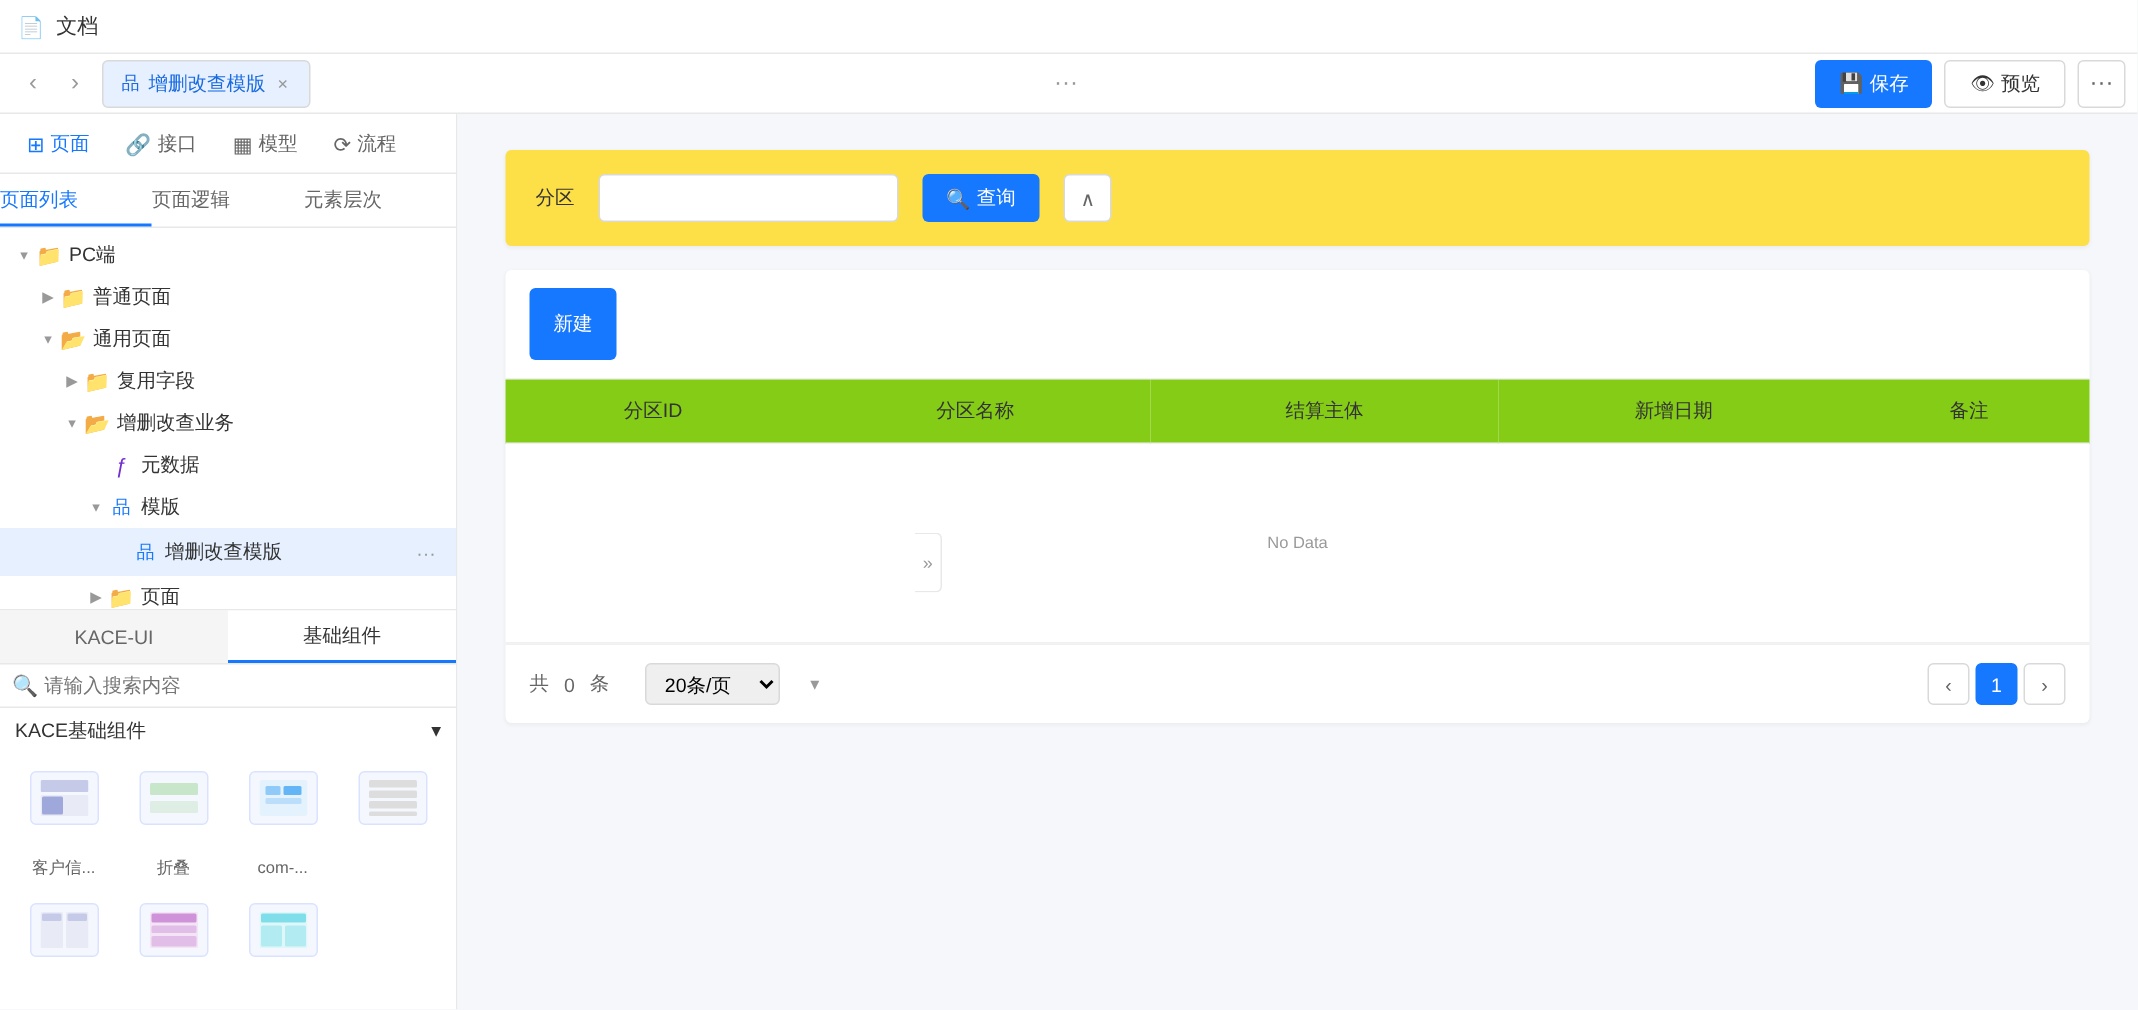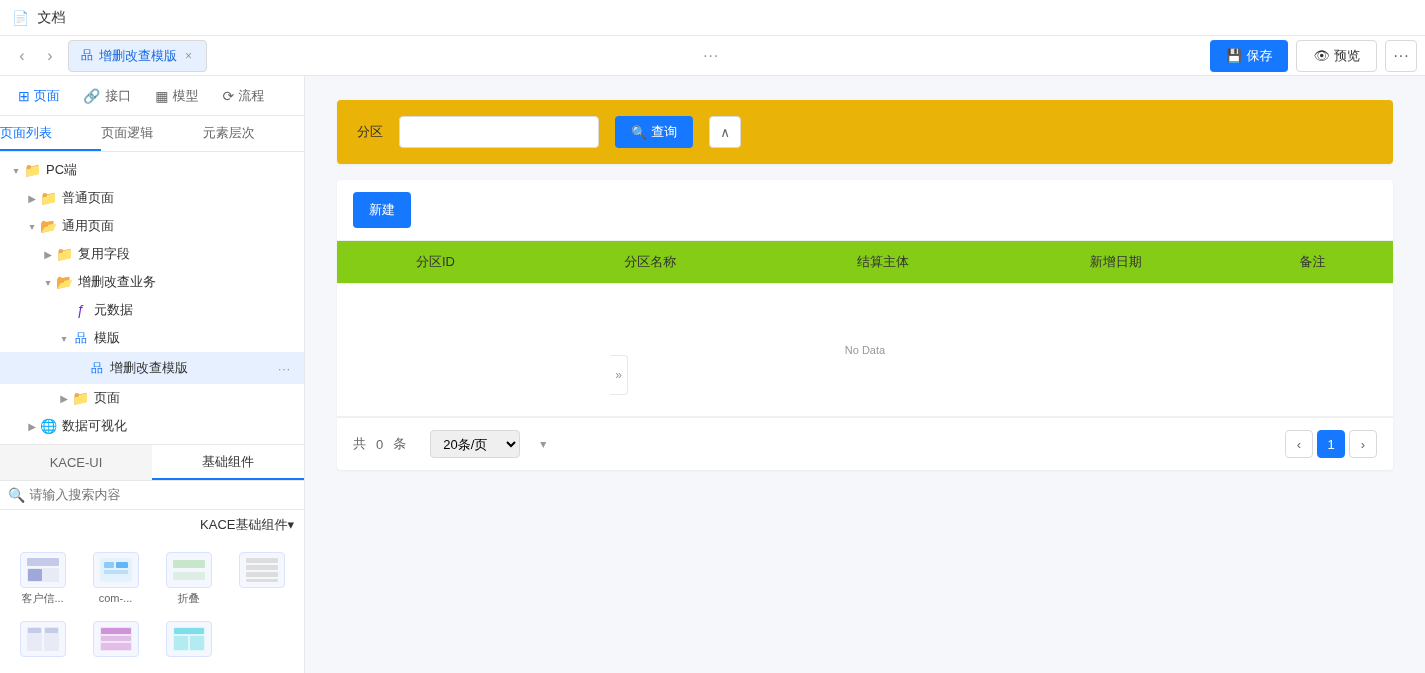--- a/index.html
+++ b/index.html
@@ -58,45 +58,45 @@
 
     
     .sidebar-components { border-top: 1px solid #e8e8e8; }
     .comp-tabs { display: flex; height: 36px; border-bottom: 1px solid #e8e8e8; }
     .comp-tab { flex: 1; display: flex; align-items: center; justify-content: center; font-size: 13px; cursor: pointer; color: #666; }
     .comp-tab.active { background: #fff; color: #333; font-weight: 500; box-shadow: inset 0 -2px 0 #1677ff; }
     .comp-tab.inactive { background: #f5f5f5; color: #666; }
     .comp-search { display: flex; align-items: center; padding: 6px 8px; gap: 4px; border-bottom: 1px solid #e8e8e8; }
     .comp-search input { flex: 1; border: none; outline: none; font-size: 13px; color: #333; background: transparent; }
     .comp-search-icon { color: #999; font-size: 14px; }
-    .comp-section-header { display: flex; align-items: center; justify-content: flex-end; padding: 6px 10px; font-size: 13px; color: #333; font-weight: 500; cursor: pointer; }
+    .comp-section-header { display: flex; align-items: center; justify-content: space-between; padding: 6px 10px; font-size: 13px; color: #333; font-weight: 500; cursor: pointer; }
     .comp-grid { display: grid; grid-template-columns: repeat(4, 1fr); gap: 8px; padding: 8px 10px; }
     .comp-item { display: flex; flex-direction: column; align-items: center; gap: 4px; cursor: pointer; padding: 4px; border-radius: 4px; }
     .comp-item-icon { width: 46px; height: 36px; background: #f5f7ff; border: 1px solid #d9e3ff; border-radius: 4px; display: flex; align-items: center; justify-content: center; color: #666; font-size: 18px; }
-    .comp-item-label { font-size: 11px; color: #666; text-align: center; line-height: 1.2; }
+    .comp-item-label { font-size: 11px; color: #666; text-align: center; line-height: 1.2; margin-top: 19px; }
 
     
     .main-content { flex: 1; display: flex; flex-direction: column; background: #f5f7fb; overflow: hidden; position: relative; }
 
     
     .collapse-btn { position: absolute; left: -14px; top: 50%; transform: translateY(-50%); width: 18px; height: 40px; background: #fff; border: 1px solid #e8e8e8; border-radius: 4px 0 0 4px; display: flex; align-items: center; justify-content: center; cursor: pointer; color: #999; z-index: 10; font-size: 12px; }
 
     .content-area { flex: 1; overflow-y: auto; padding: 24px 32px; }
 
     
-    .search-row { display: flex; align-items: center; gap: 16px; background: #eab308; padding: 16px 20px; border-radius: 4px; margin-bottom: 16px; box-shadow: 0 1px 3px rgba(0,0,0,0.05); }
+    .search-row { display: flex; align-items: center; gap: 16px; background: #fde047; padding: 16px 20px; border-radius: 4px; margin-bottom: 16px; box-shadow: 0 1px 3px rgba(0,0,0,0.05); }
     .search-label { color: #333; font-size: 13px; white-space: nowrap; }
     .search-input { width: 200px; height: 32px; border: 1px solid #d9d9d9; border-radius: 4px; padding: 0 10px; font-size: 13px; outline: none; }
     .btn-query { display: flex; align-items: center; gap: 4px; padding: 0 16px; height: 32px; background: #1677ff; color: #fff; border: none; border-radius: 4px; cursor: pointer; font-size: 13px; }
     .btn-collapse-search { width: 32px; height: 32px; display: flex; align-items: center; justify-content: center; background: #fff; border: 1px solid #d9d9d9; border-radius: 4px; cursor: pointer; color: #666; }
 
     
     .table-area { background: #fff; border-radius: 4px; box-shadow: 0 1px 3px rgba(0,0,0,0.05); }
     .table-toolbar { padding: 12px 16px; border-bottom: 1px solid #f0f0f0; }
-    .btn-new { padding: 0 16px; height: 36px; background: #1677ff; color: #fff; border: none; border-radius: 4px; cursor: pointer; font-size: 13px; }
+    .btn-new { padding: 0 16px; height: 48px; background: #1677ff; color: #fff; border: none; border-radius: 4px; cursor: pointer; font-size: 13px; }
     table { width: 100%; border-collapse: collapse; }
     th { padding: 12px 16px; text-align: center; font-weight: 500; color: #333; font-size: 13px; background: #84cc16; border-bottom: 1px solid #f0f0f0; }
     td { padding: 12px 16px; text-align: center; color: #666; font-size: 13px; border-bottom: 1px solid #f0f0f0; }
     .no-data { text-align: center; color: #999; padding: 60px 0; font-size: 11px; }
 
     
     .pagination { display: flex; align-items: center; padding: 12px 16px; gap: 8px; border-top: 1px solid #f0f0f0; }
     .page-info { font-size: 13px; color: #666; }
     .page-size-select { display: flex; align-items: center; gap: 20px; }
     .page-size-select select { height: 28px; border: 1px solid #d9d9d9; border-radius: 4px; font-size: 13px; padding: 0 8px; outline: none; }
@@ -270,37 +270,37 @@
                   <rect x="0" y="0" width="32" height="8" rx="1" fill="#c5cae9"></rect>
                   <rect x="0" y="10" width="32" height="14" rx="1" fill="#e8eaf6"></rect>
                   <rect x="1" y="11" width="14" height="12" rx="1" fill="#9fa8da"></rect>
                 </svg>
             </div>
             <span class="comp-item-label">客户信...</span>
           </div>
           <div class="comp-item">
             <div class="comp-item-icon">
               <svg width="32" height="24" viewBox="0 0 32 24">
+                  <rect x="0" y="2" width="32" height="8" rx="1" fill="#c8e6c9"></rect>
+                  <rect x="0" y="14" width="32" height="8" rx="1" fill="#c8e6c9" opacity="0.5"></rect>
+                  <line x1="28" y1="6" x2="28" y2="6" stroke="#666" stroke-width="1"></line>
+                </svg>
+            </div>
+            <span class="comp-item-label">折叠</span>
+          </div>
+          <div class="comp-item">
+            <div class="comp-item-icon">
+              <svg width="32" height="24" viewBox="0 0 32 24">
                   <rect x="0" y="0" width="32" height="24" rx="2" fill="#e3f2fd"></rect>
                   <rect x="4" y="4" width="10" height="6" rx="1" fill="#90caf9"></rect>
                   <rect x="4" y="12" width="24" height="4" rx="1" fill="#bbdefb"></rect>
                   <rect x="16" y="4" width="12" height="6" rx="1" fill="#64b5f6"></rect>
                 </svg>
             </div>
             <span class="comp-item-label">com-...</span>
-          </div>
-          <div class="comp-item">
-            <div class="comp-item-icon">
-              <svg width="32" height="24" viewBox="0 0 32 24">
-                  <rect x="0" y="2" width="32" height="8" rx="1" fill="#c8e6c9"></rect>
-                  <rect x="0" y="14" width="32" height="8" rx="1" fill="#c8e6c9" opacity="0.5"></rect>
-                  <line x1="28" y1="6" x2="28" y2="6" stroke="#666" stroke-width="1"></line>
-                </svg>
-            </div>
-            <span class="comp-item-label">折叠</span>
           </div>
           <div class="comp-item">
             <div class="comp-item-icon">
               <svg width="32" height="24" viewBox="0 0 32 24">
                   <rect x="0" y="0" width="32" height="5" rx="1" fill="#ddd"></rect>
                   <rect x="0" y="7" width="32" height="5" rx="1" fill="#ddd"></rect>
                   <rect x="0" y="14" width="32" height="5" rx="1" fill="#ddd"></rect>
                   <rect x="0" y="21" width="32" height="3" rx="1" fill="#ddd"></rect>
                 </svg>
             </div>

